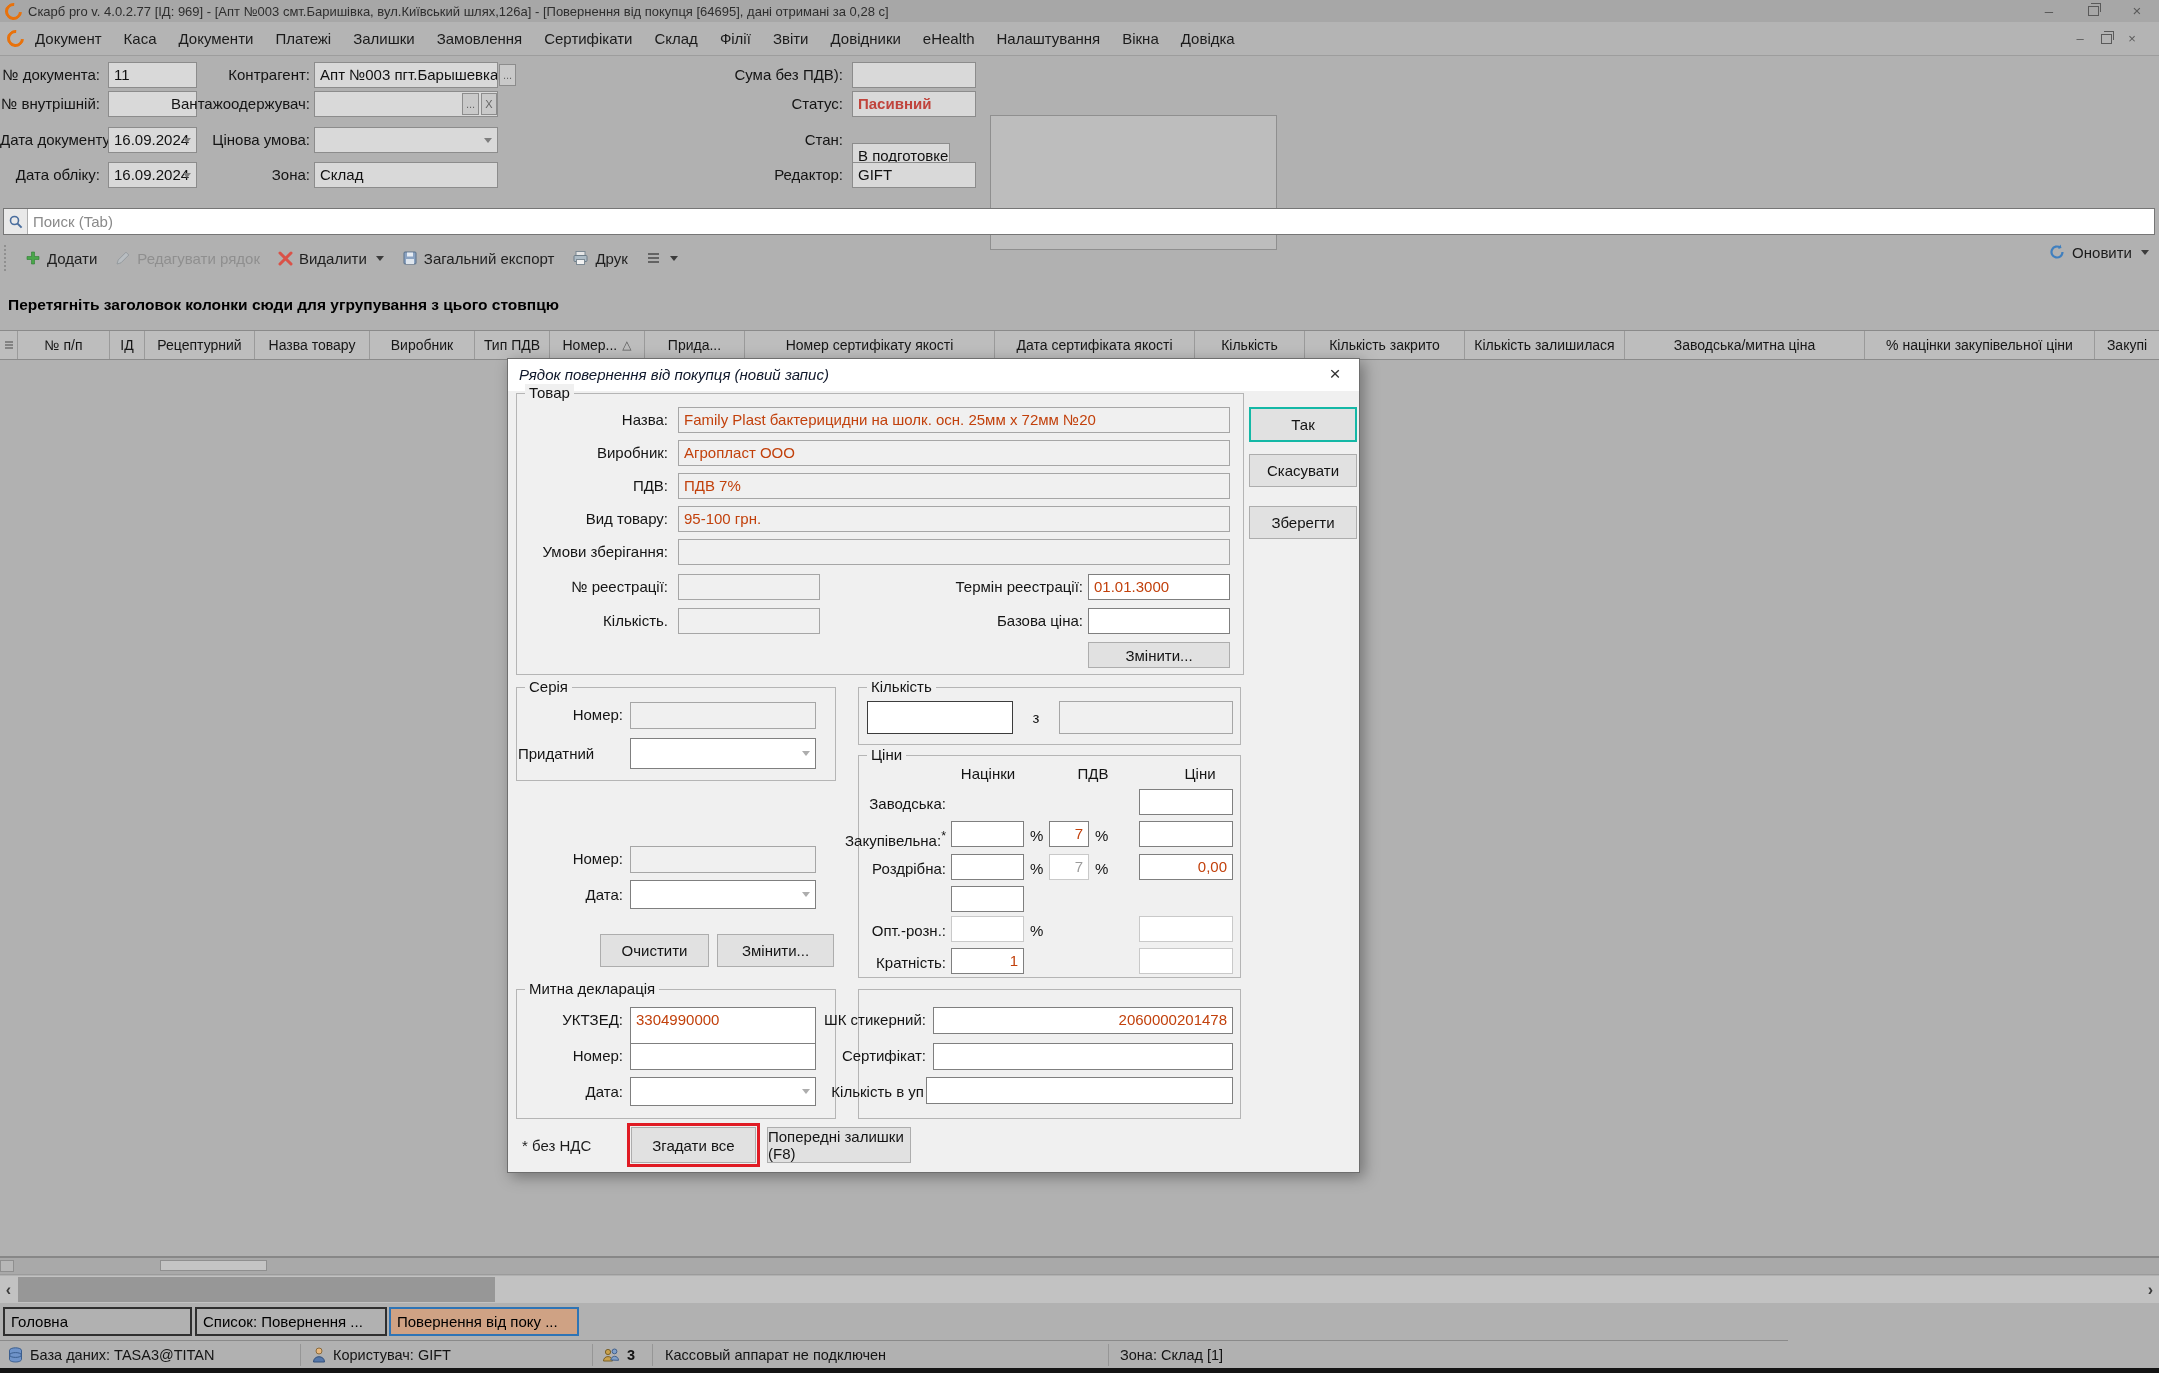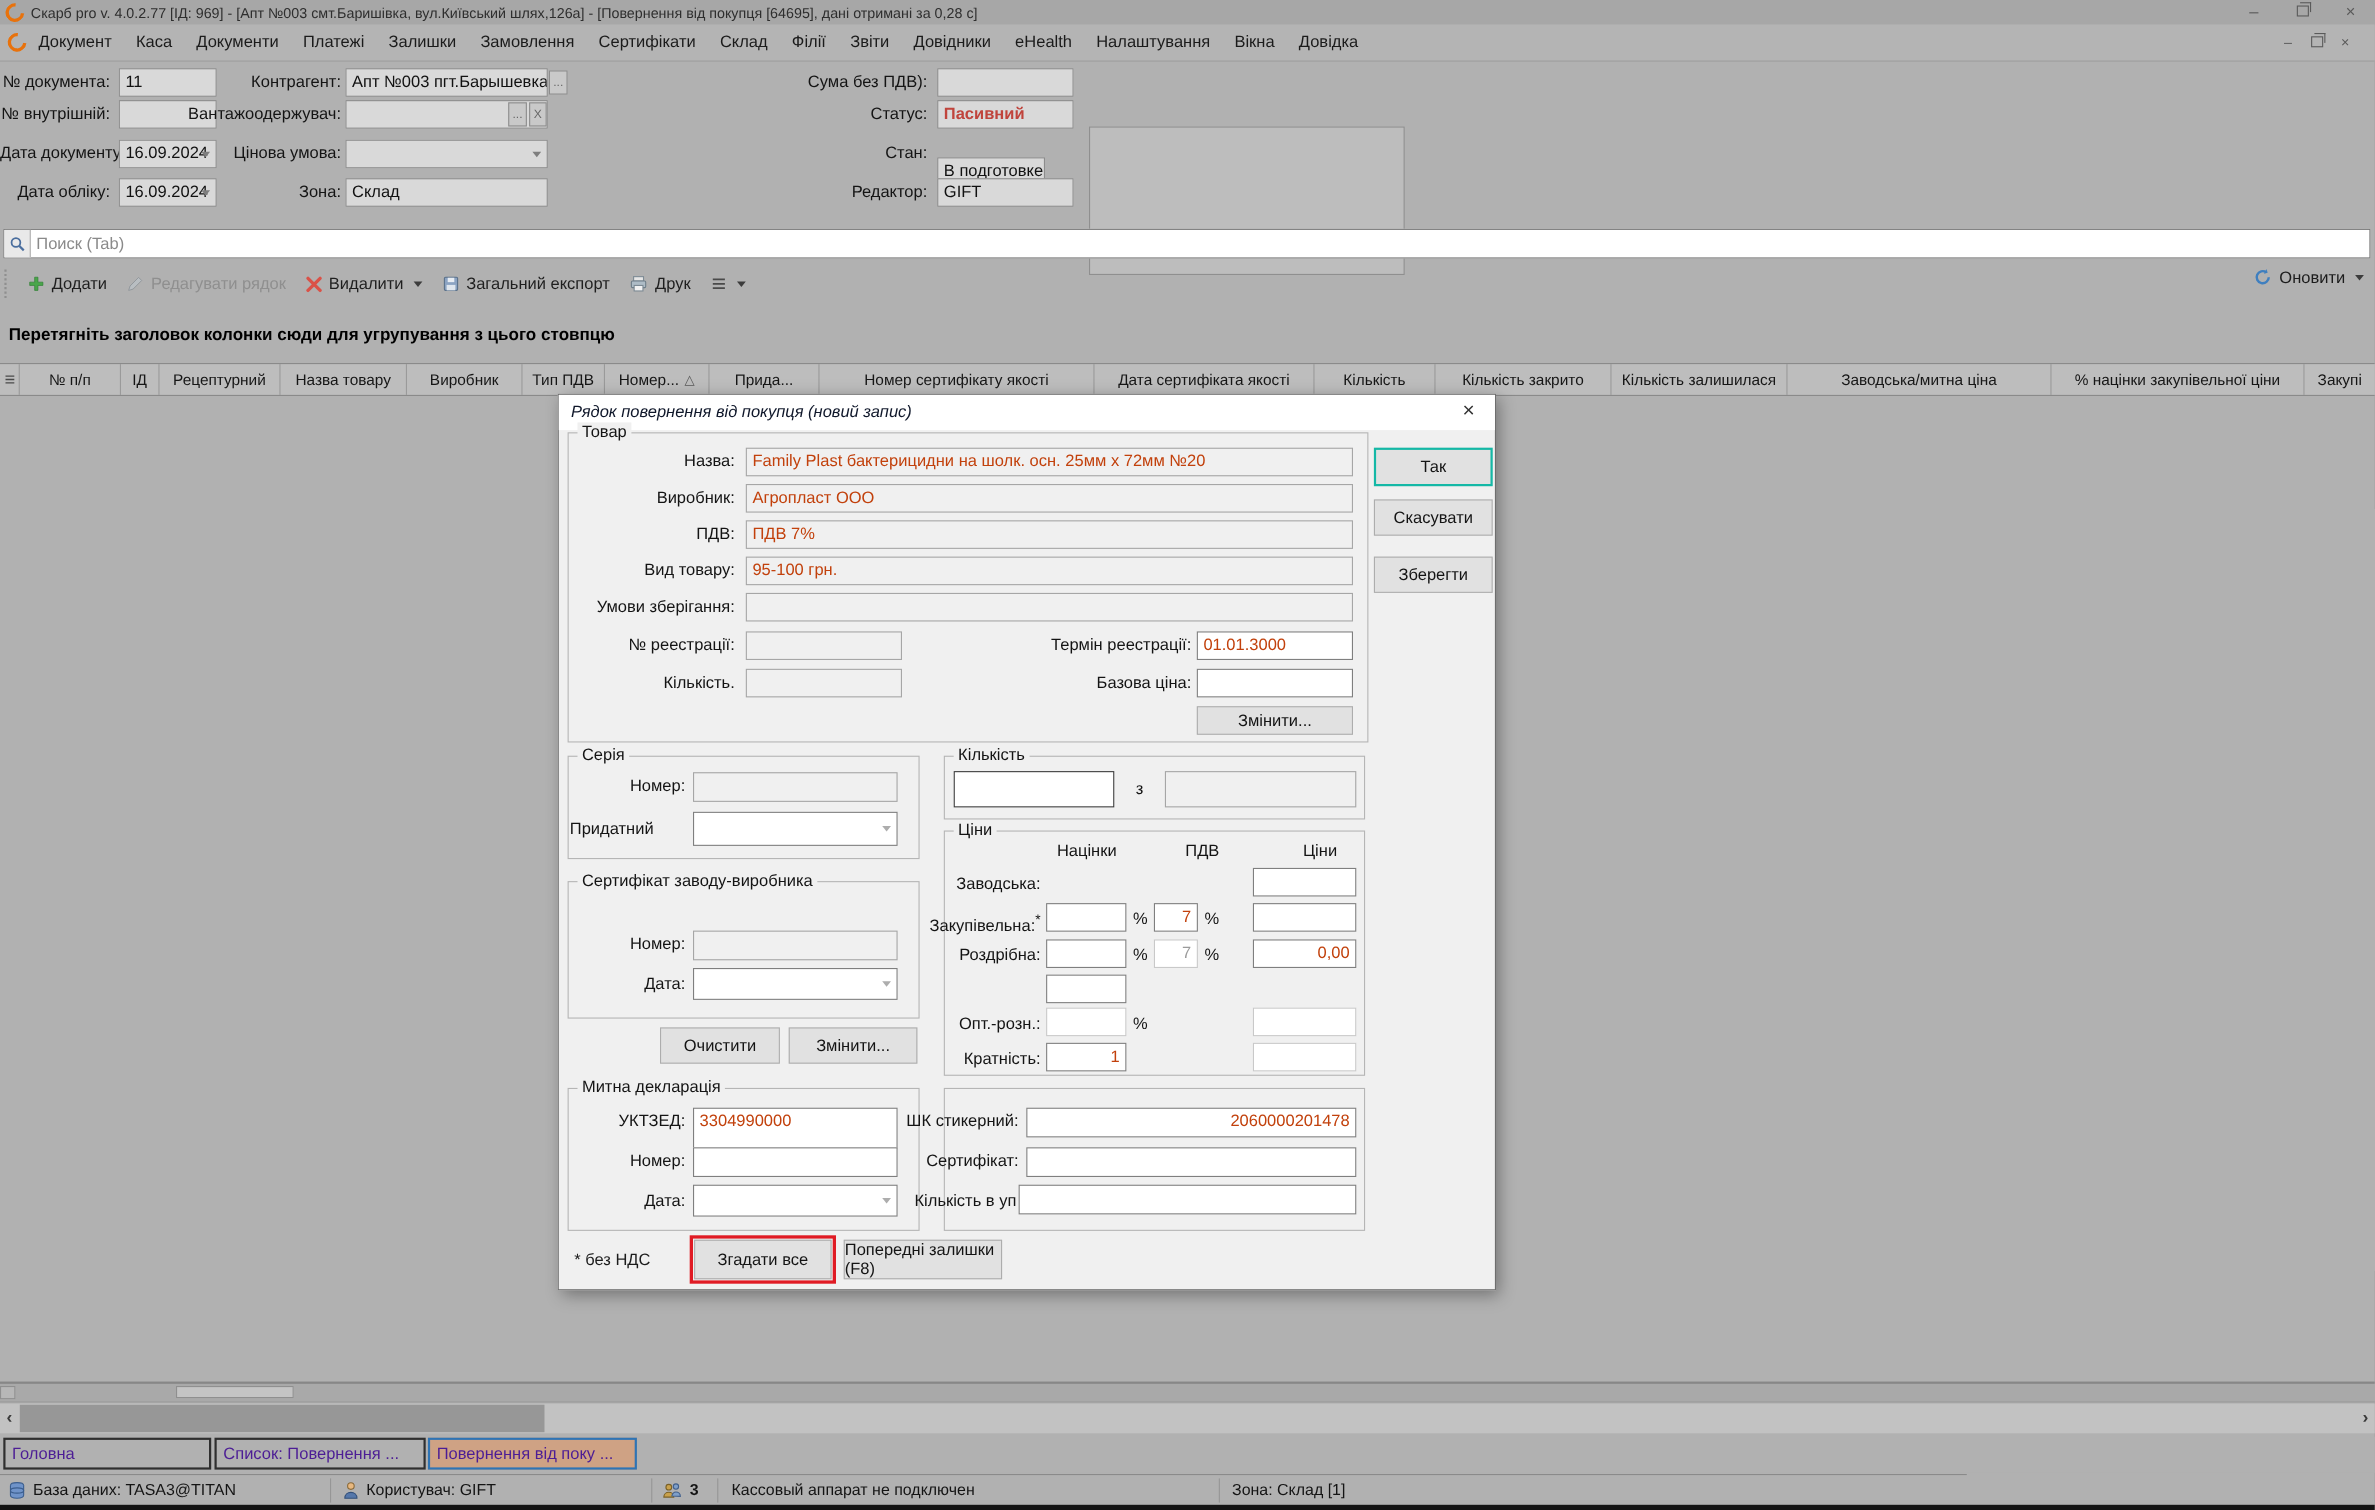--- a/index.html
+++ b/index.html
@@ -75,21 +75,21 @@
   .strip1{position:absolute;left:0;top:1256px;width:2159px;height:16px;background:#a9a9a9;
           border-top:2px solid #878787;border-bottom:1px solid #9b9b9b;}
   .strip1-box{position:absolute;left:0;top:2px;width:14px;height:12px;background:#b7b7b7;border:1px solid #8f8f8f;box-sizing:border-box;}
   .strip1-thumb{position:absolute;left:160px;top:2px;width:107px;height:11px;background:#c4c4c4;border:1px solid #8f8f8f;box-sizing:border-box;}
   .hscroll{position:absolute;left:0;top:1276px;width:2159px;height:27px;background:#c2c2c2;}
   .hs-arrow{position:absolute;top:0;width:17px;height:27px;display:flex;align-items:center;justify-content:center;
             font-size:16px;font-weight:bold;color:#3a3a3a;}
   .hs-thumb{position:absolute;left:18px;top:1px;width:477px;height:25px;background:#979797;}
   .tabbar{position:absolute;left:0;top:1306px;width:2159px;height:33px;background:#b1b1b1;}
   .tab{position:absolute;top:1px;height:29px;box-sizing:border-box;background:#b1b1b1;border:2px solid #2f2f2f;
-       font-size:15px;color:#4c1d95;display:flex;align-items:center;padding:0 6px;white-space:nowrap;overflow:hidden;}
+       font-size:15px;color:#000000;display:flex;align-items:center;padding:0 6px;white-space:nowrap;overflow:hidden;}
   .tab.active{background:#cfa284;border:2px solid #2e74b5;}
   .statusbar{position:absolute;left:0;top:1340px;width:1788px;height:28px;background:#b1b1b1;
              border-top:1px solid #8a8a8a;font-size:14.5px;color:#141414;}
   .sb-item{position:absolute;top:0;height:28px;display:flex;align-items:center;gap:7px;white-space:nowrap;}
   .sb-sep{position:absolute;top:3px;width:1px;height:22px;background:#969696;}
   .blackstrip{position:absolute;left:0;top:1368px;width:2159px;height:5px;background:#141414;}
   svg{display:block;}
 </style>
 </head>
 <body>
@@ -348,23 +348,20 @@
 
     <div class="dlbl" style="left:300px;width:138px;top:559px;">Опт.-розн.:</div>
     <div class="dfld lite" style="left:443px;width:73px;top:557px;"></div>
     <div class="pct" style="left:522px;top:563px;">%</div>
     <div class="dfld lite" style="left:631px;width:94px;top:557px;"></div>
 
     <div class="dlbl" style="left:300px;width:138px;top:591px;">Кратність:</div>
     <div class="dfld white num" style="left:443px;width:73px;top:589px;">1</div>
     <div class="dfld lite" style="left:631px;width:94px;top:589px;"></div>
 
-    <div class="fset" style="left:8px;top:442px;width:320px;height:125px;">
-      <span class="legend">Сертифікат заводу-виробника</span>
-    </div>
     <div class="dlbl" style="left:8px;width:107px;top:487px;">Номер:</div>
     <div class="dfld" style="left:122px;width:186px;top:487px;height:27px;"></div>
     <div class="dlbl" style="left:8px;width:107px;top:523px;">Дата:</div>
     <div class="dfld white" style="left:122px;width:186px;top:521px;height:29px;">
         <span class="chev lite" style="top:11px;"></span>
       </div>
     <div class="dbtn" style="left:92px;width:109px;top:575px;height:33px;">Очистити</div>
     <div class="dbtn" style="left:209px;width:117px;top:575px;height:33px;">Змінити...</div>
 
     <div class="fset" style="left:8px;top:630px;width:320px;height:130px;">

